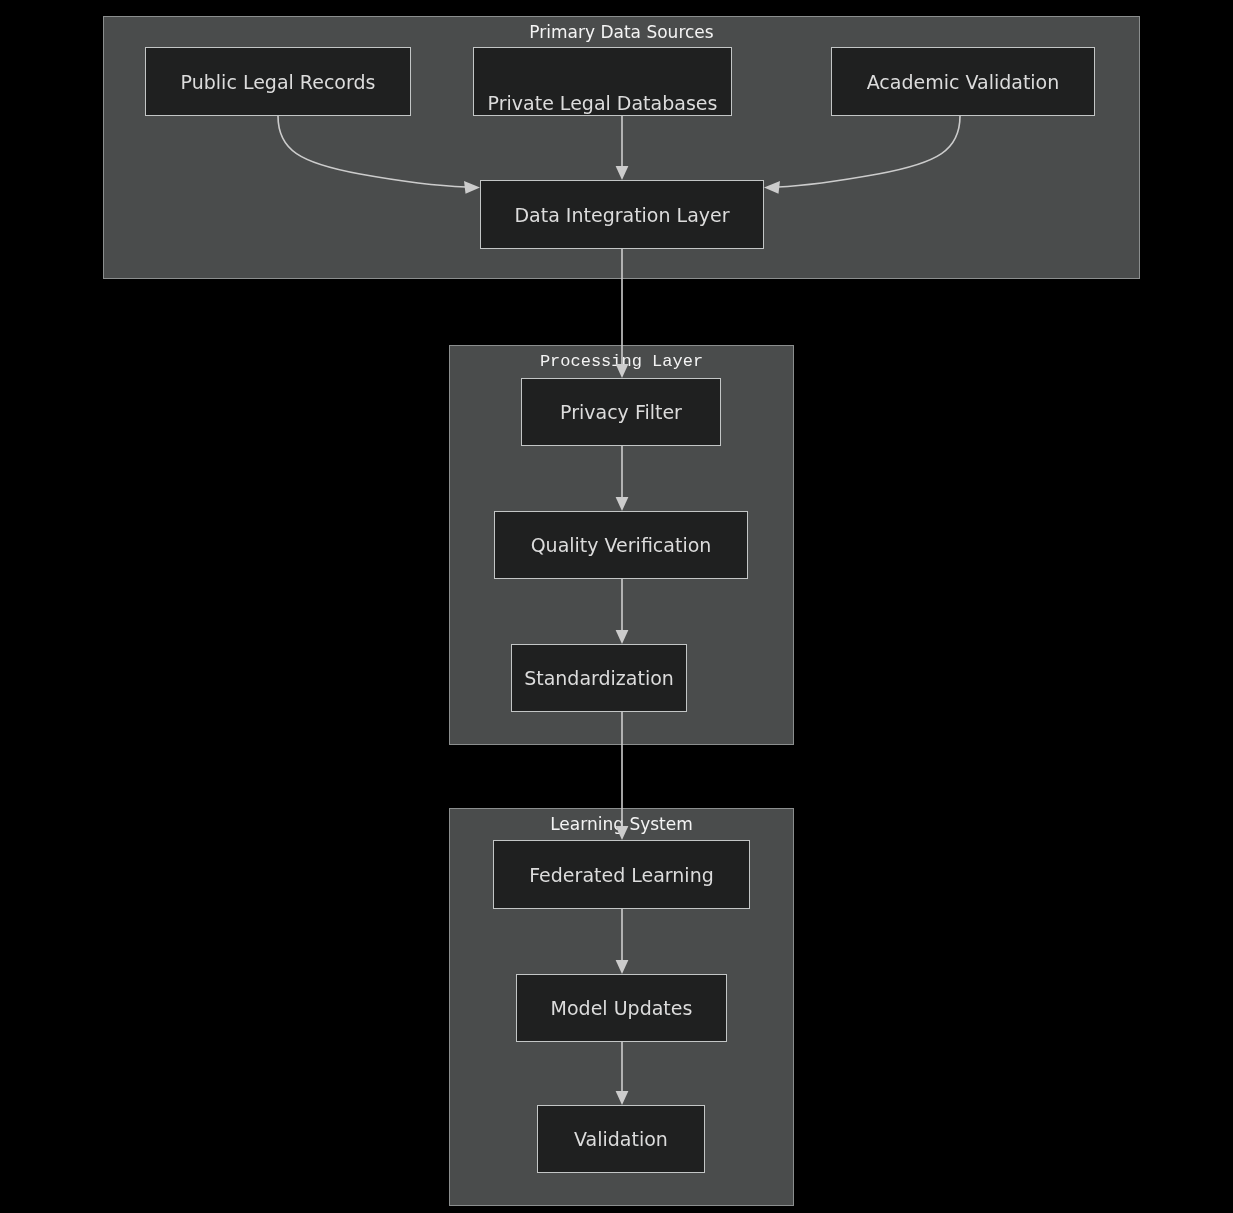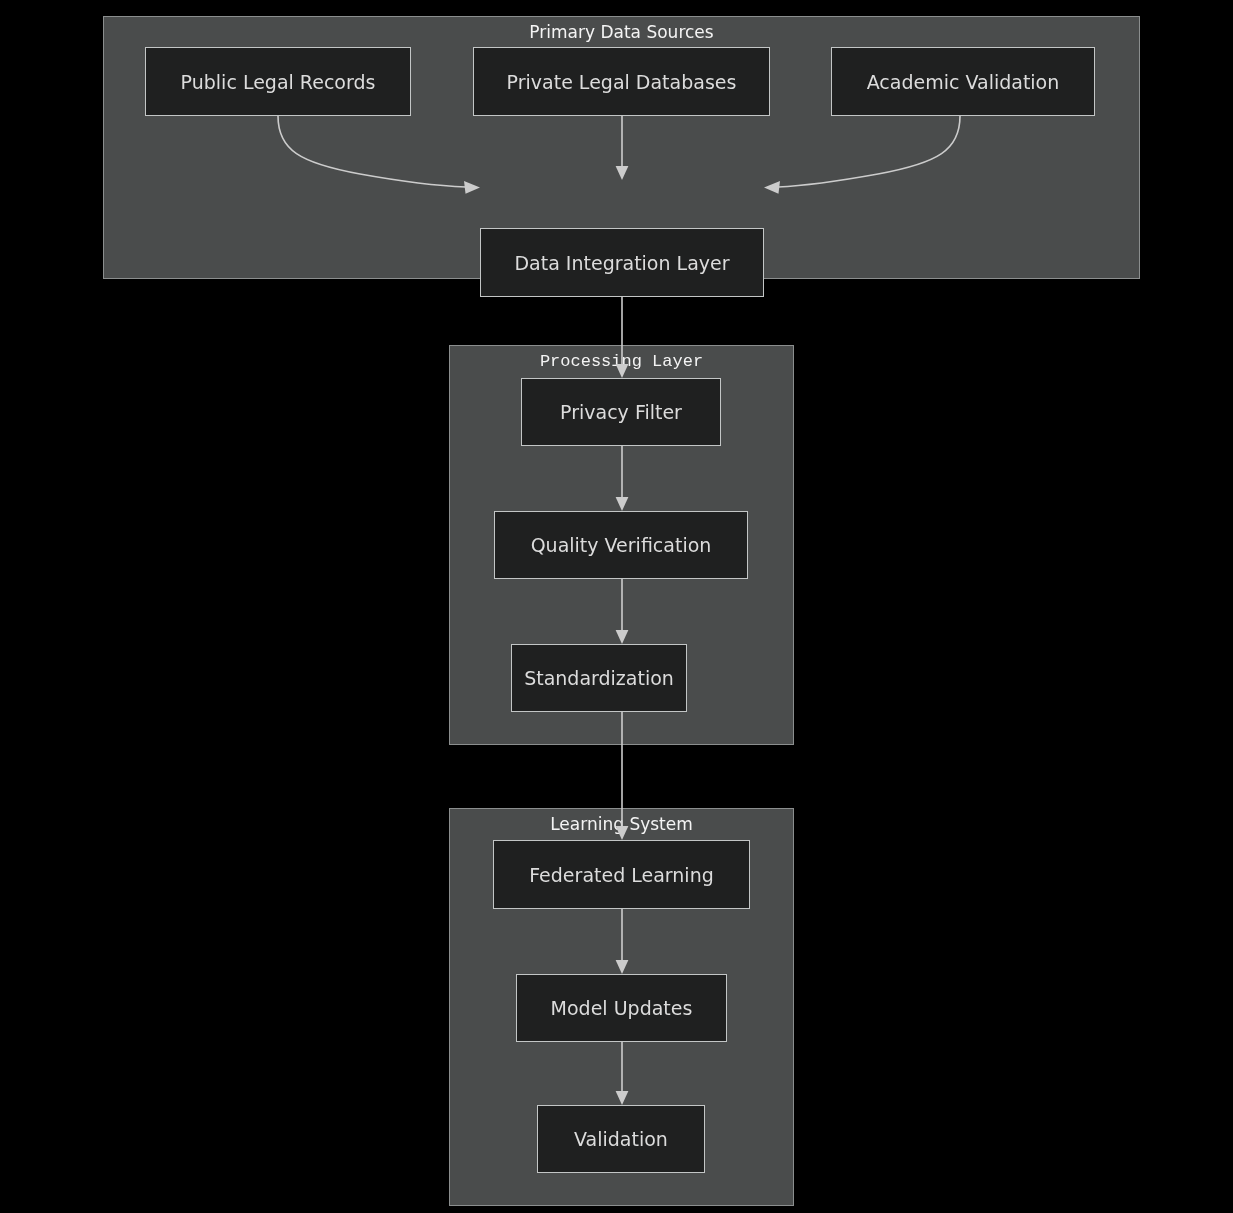--- a/index.html
+++ b/index.html
@@ -129,29 +129,29 @@
     <g>
       <path class="edge-path" d="M 622,1042 L 622,1097"></path>
       <polygon class="edge-arrow" points="622,1105 615.6,1091 628.4,1091"></polygon>
     </g>
   </svg>
 
   <div class="node" style="left:145px; top:47px; width:266px; height:69px;">
     <span class="node-label">Public Legal Records</span>
   </div>
 
-  <div class="node" style="left:473px; top:47px; width:297px; height:69px;">
+  <div class="node" style="left:473px; top:47px; width:259px; height:69px;align-items:flex-end;">
     <span class="node-label">Private Legal Databases</span>
   </div>
 
   <div class="node" style="left:831px; top:47px; width:264px; height:69px;">
     <span class="node-label">Academic Validation</span>
   </div>
 
-  <div class="node" style="left:480px; top:180px; width:284px; height:69px;margin-top:48px;">
+  <div class="node" style="left:480px; top:180px; width:284px; height:69px;">
     <span class="node-label">Data Integration Layer</span>
   </div>
 
   <div class="node" style="left:521px; top:378px; width:200px; height:68px;">
     <span class="node-label">Privacy Filter</span>
   </div>
 
   <div class="node" style="left:494px; top:511px; width:254px; height:68px;">
     <span class="node-label">Quality Verification</span>
   </div>

